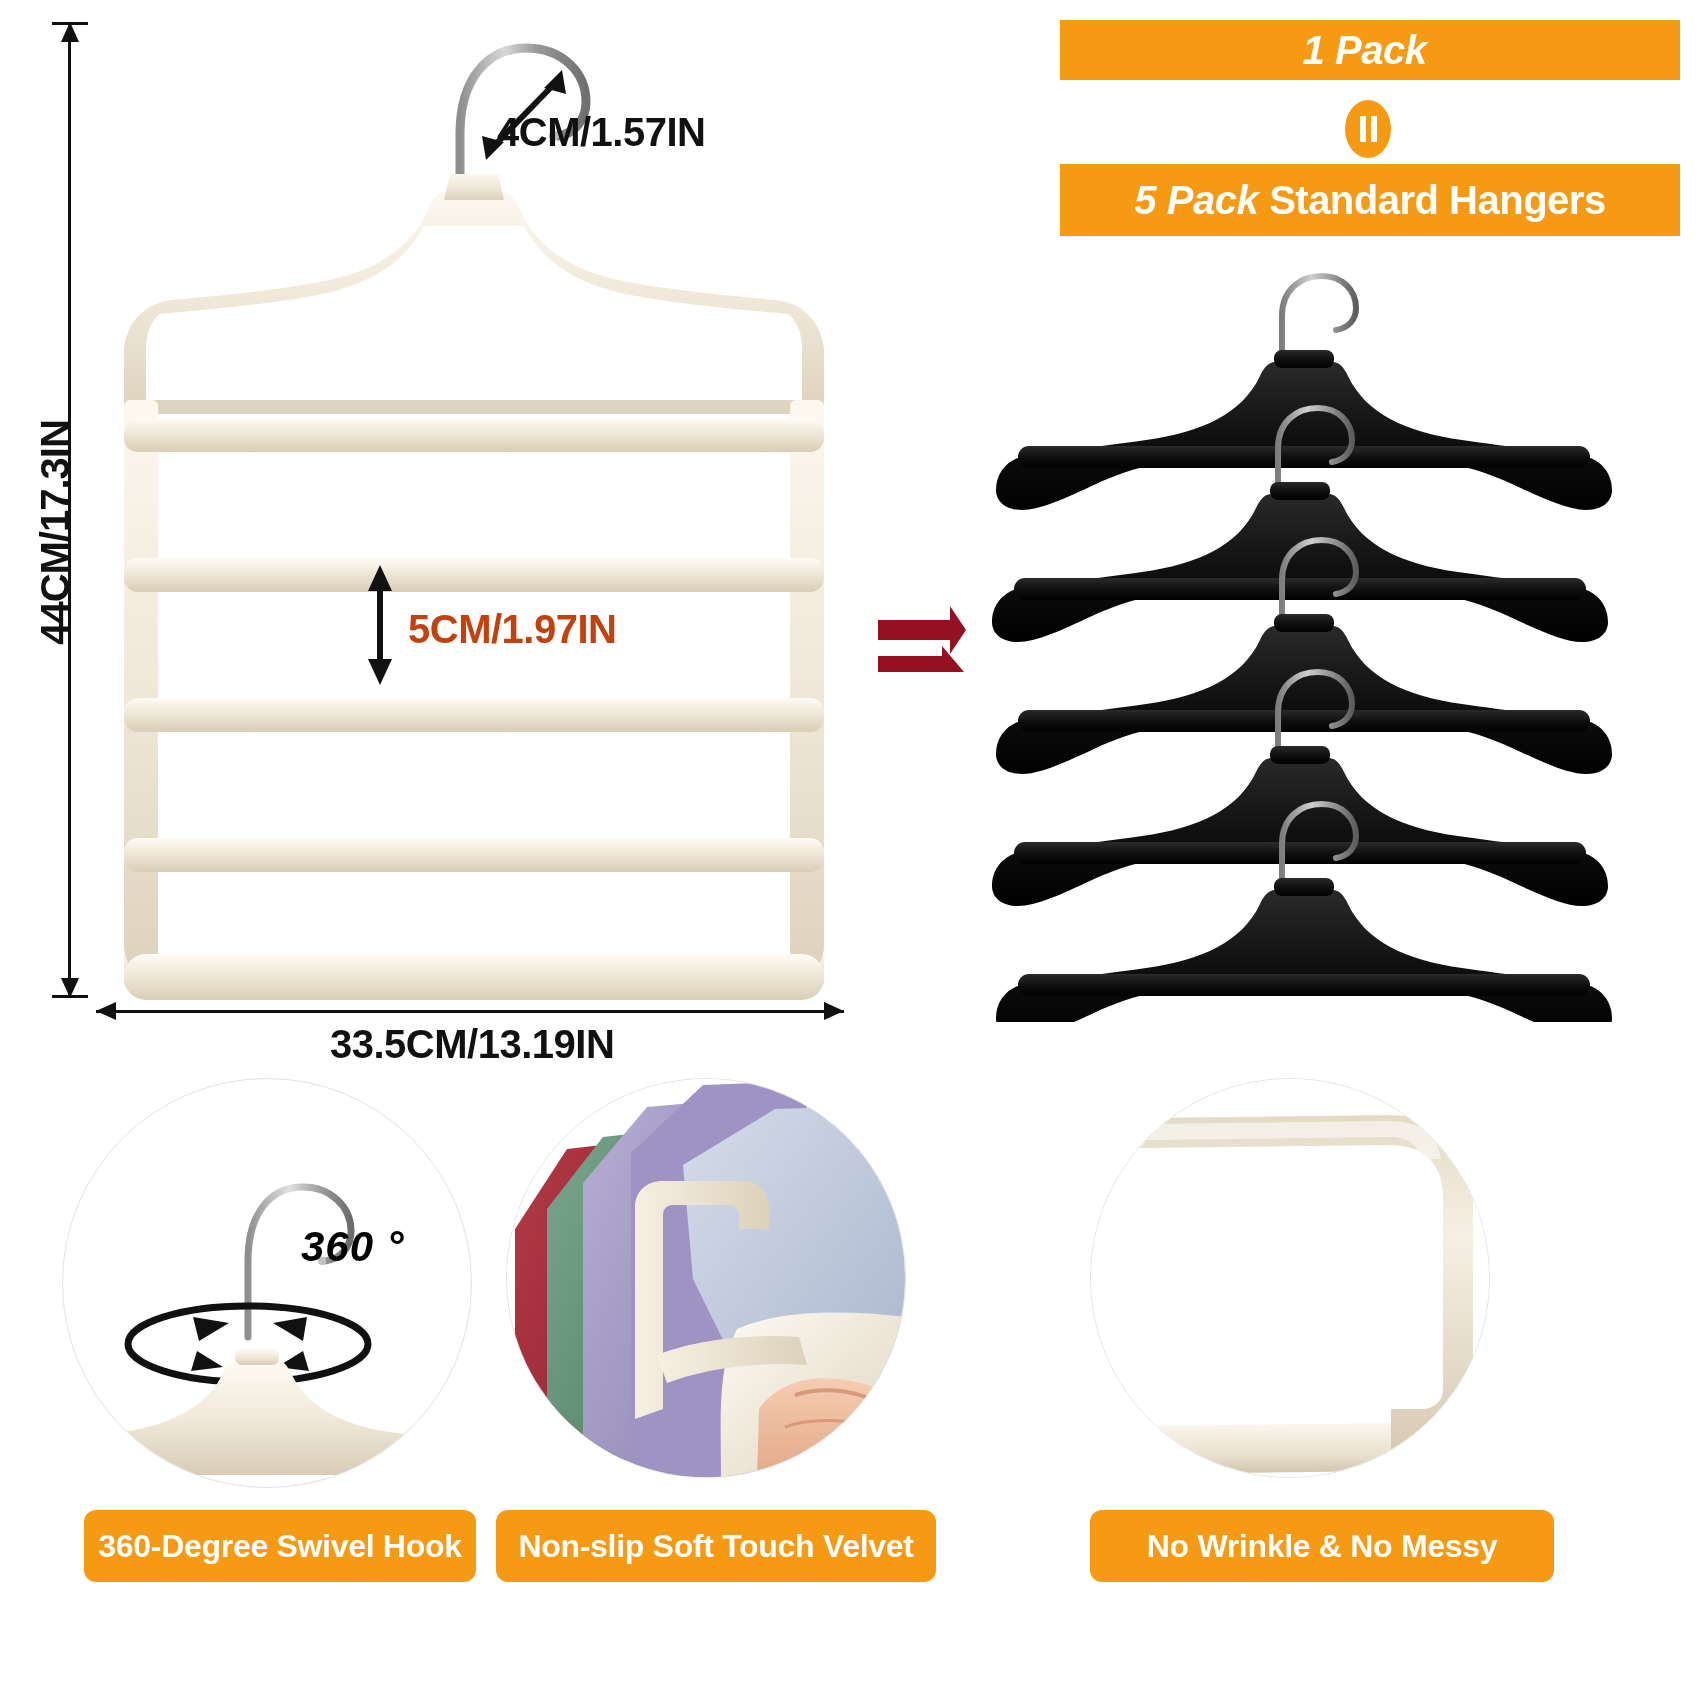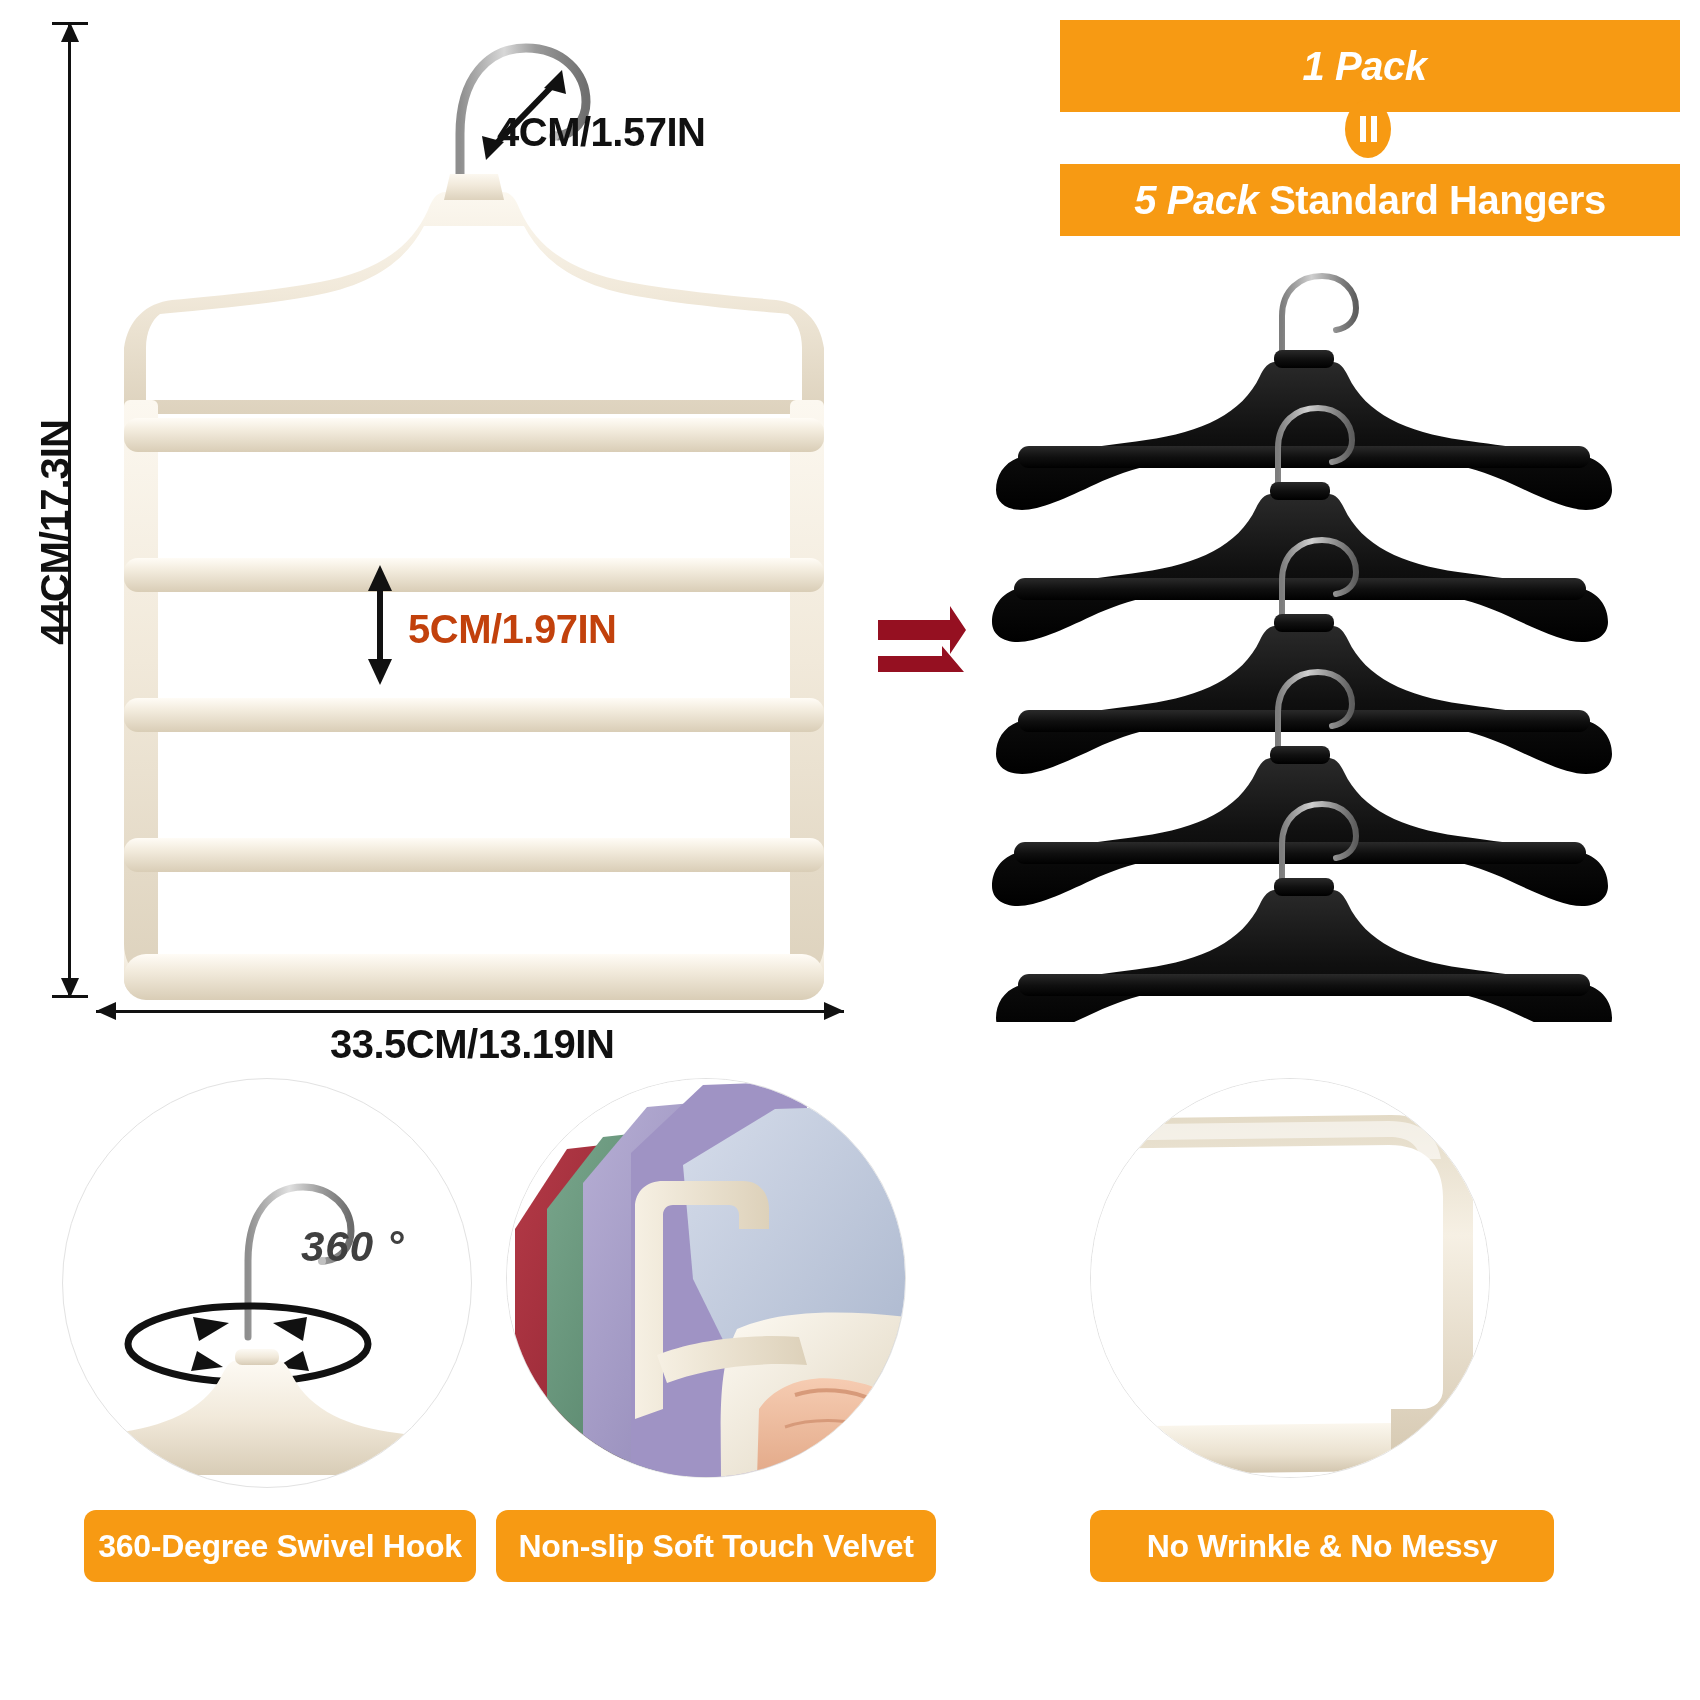--- a/index.html
+++ b/index.html
@@ -17,21 +17,21 @@
     background: #F79A13;
     color: #ffffff;
     display: flex;
     align-items: center;
     justify-content: center;
     font-size: 40px;
     font-weight: bold;
     letter-spacing: -0.5px;
     white-space: nowrap;
   }
-  #banner-top    { left: 1060px; top: 20px;  width: 620px; height: 92px; }
+  #banner-top    { left: 1060px; top: 20px;  width: 620px; height: 60px; }
   #banner-bottom { left: 1060px; top: 164px; width: 620px; height: 72px; }
   .banner .em { font-style: italic; font-weight: bold; margin-right: 11px; }
   .equals-badge {
     position: absolute;
     left: 1345px; top: 100px;
     width: 46px; height: 58px;
     background: #F79A13;
     border-radius: 50%;
     display: flex; align-items: center; justify-content: center;
     gap: 5px;
@@ -116,21 +116,21 @@
     white-space: nowrap;
     letter-spacing: -0.3px;
   }
   #caption-1 { left: 22px;  width: 392px; }
   #caption-2 { left: 0px;   width: 440px; }
   #caption-3 { left: 28px;  width: 464px; }
 
   .deg-label {
     position: absolute;
     left: 238px; top: 144px;
-    font-size: 42px; font-weight: bold; font-style: italic; color: #404040;
+    font-size: 42px; font-weight: bold; font-style: italic; color: #000000;
     letter-spacing: 1px;
   }
 </style>
 </head>
 <body>
 
 <div id="page">
 
   <div class="banner" id="banner-top">
     <span class="em">1 Pack</span>

